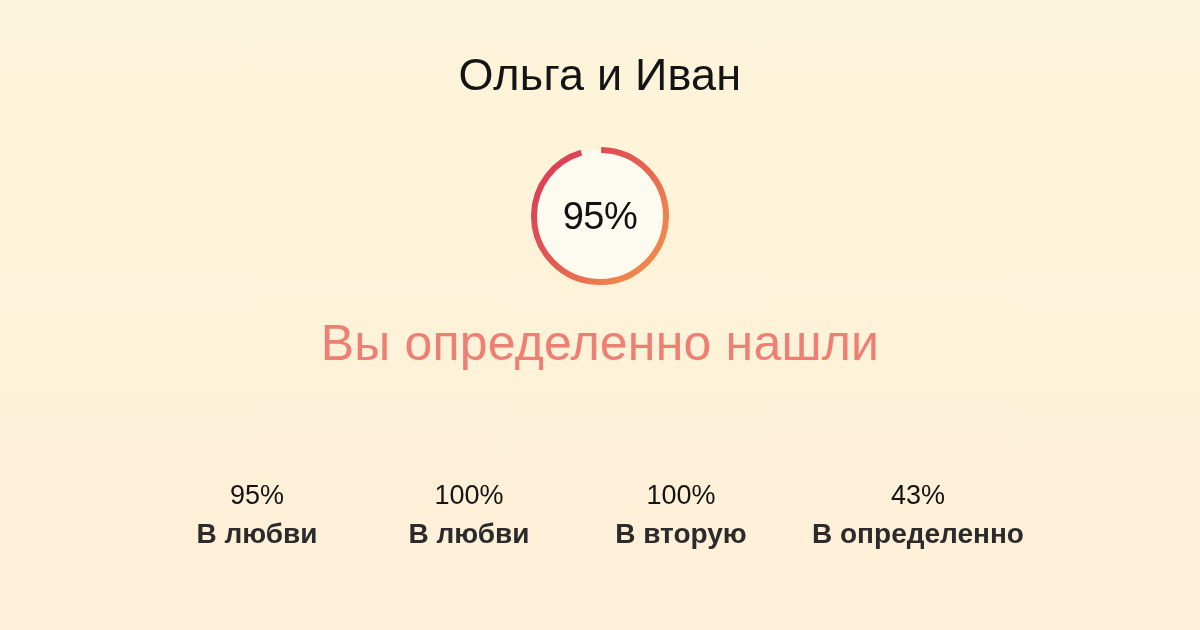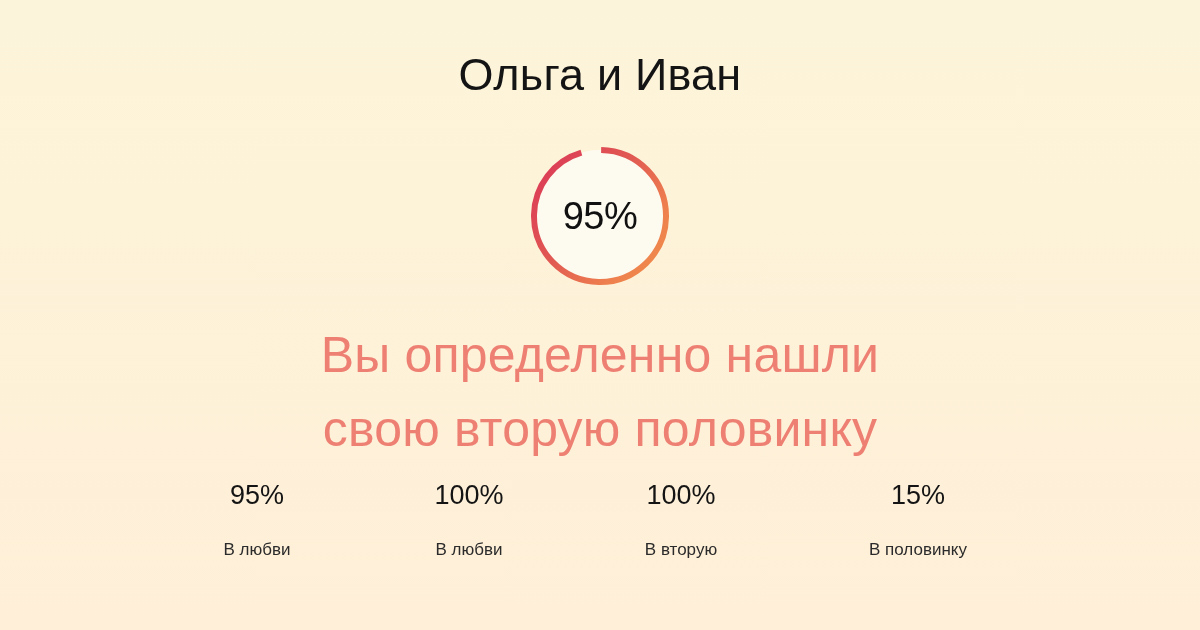--- a/index.html
+++ b/index.html
@@ -80,21 +80,20 @@
     color: #EE8073;
     font-size: 50px;
     font-weight: 400;
     line-height: 62px;
     letter-spacing: 0.2px;
     padding: 0 110px;
     box-sizing: border-box;
   }
   .headline-line {
     display: block;
-    margin-top: 12px;
   }
 
   
   .stats {
     position: absolute;
     top: 478px;
     left: 0;
     width: 1200px;
     display: flex;
     justify-content: center;
@@ -109,23 +108,23 @@
   .stat-2 { width: 180px; }
   .stat-3 { width: 230px; }
   .stat-value {
     font-size: 27px;
     font-weight: 400;
     color: #141414;
     line-height: 34px;
     letter-spacing: 0px;
   }
   .stat-label {
-    margin-top: 24px;
-    font-size: 17px;
-    font-weight: 400;
+    margin-top: 8px;
+    font-size: 28px;
+    font-weight: 700;
     color: #2b2b2b;
     line-height: 28px;
   }
 </style>
 </head>
 <body>
 
 <div class="card">
 
   <h1 class="couple-title">Ольга и Иван</h1>
@@ -143,35 +142,34 @@
       <circle cx="70" cy="70" r="66" fill="#FDFAF0" stroke="none"></circle>
       <circle id="ringArc" cx="70" cy="70" r="66" fill="none" stroke="url(#ringGrad)" stroke-width="6" stroke-linecap="butt" transform="rotate(-89 70 70)" stroke-dasharray="393.95571876016004 414.6902302738527"></circle>
     </svg>
     <div class="gauge-center">
       <span class="gauge-value">95%</span>
     </div>
   </div>
 
   <div class="headline">
     <span class="headline-line">Вы определенно нашли</span>
-    <span class="headline-line">свою вторую половинку</span>
   </div>
 
   <div class="stats">
     <div class="stat stat-0">
       <div class="stat-value">95%</div>
       <div class="stat-label">В любви</div>
     </div>
     <div class="stat stat-1">
       <div class="stat-value">100%</div>
       <div class="stat-label">В любви</div>
     </div>
     <div class="stat stat-2">
       <div class="stat-value">100%</div>
       <div class="stat-label">В вторую</div>
     </div>
     <div class="stat stat-3">
-      <div class="stat-value">15%</div>
-      <div class="stat-label">В половинку</div>
+      <div class="stat-value">43%</div>
+      <div class="stat-label">В определенно</div>
     </div>
   </div>
 
 </div>
 
 </body></html>

